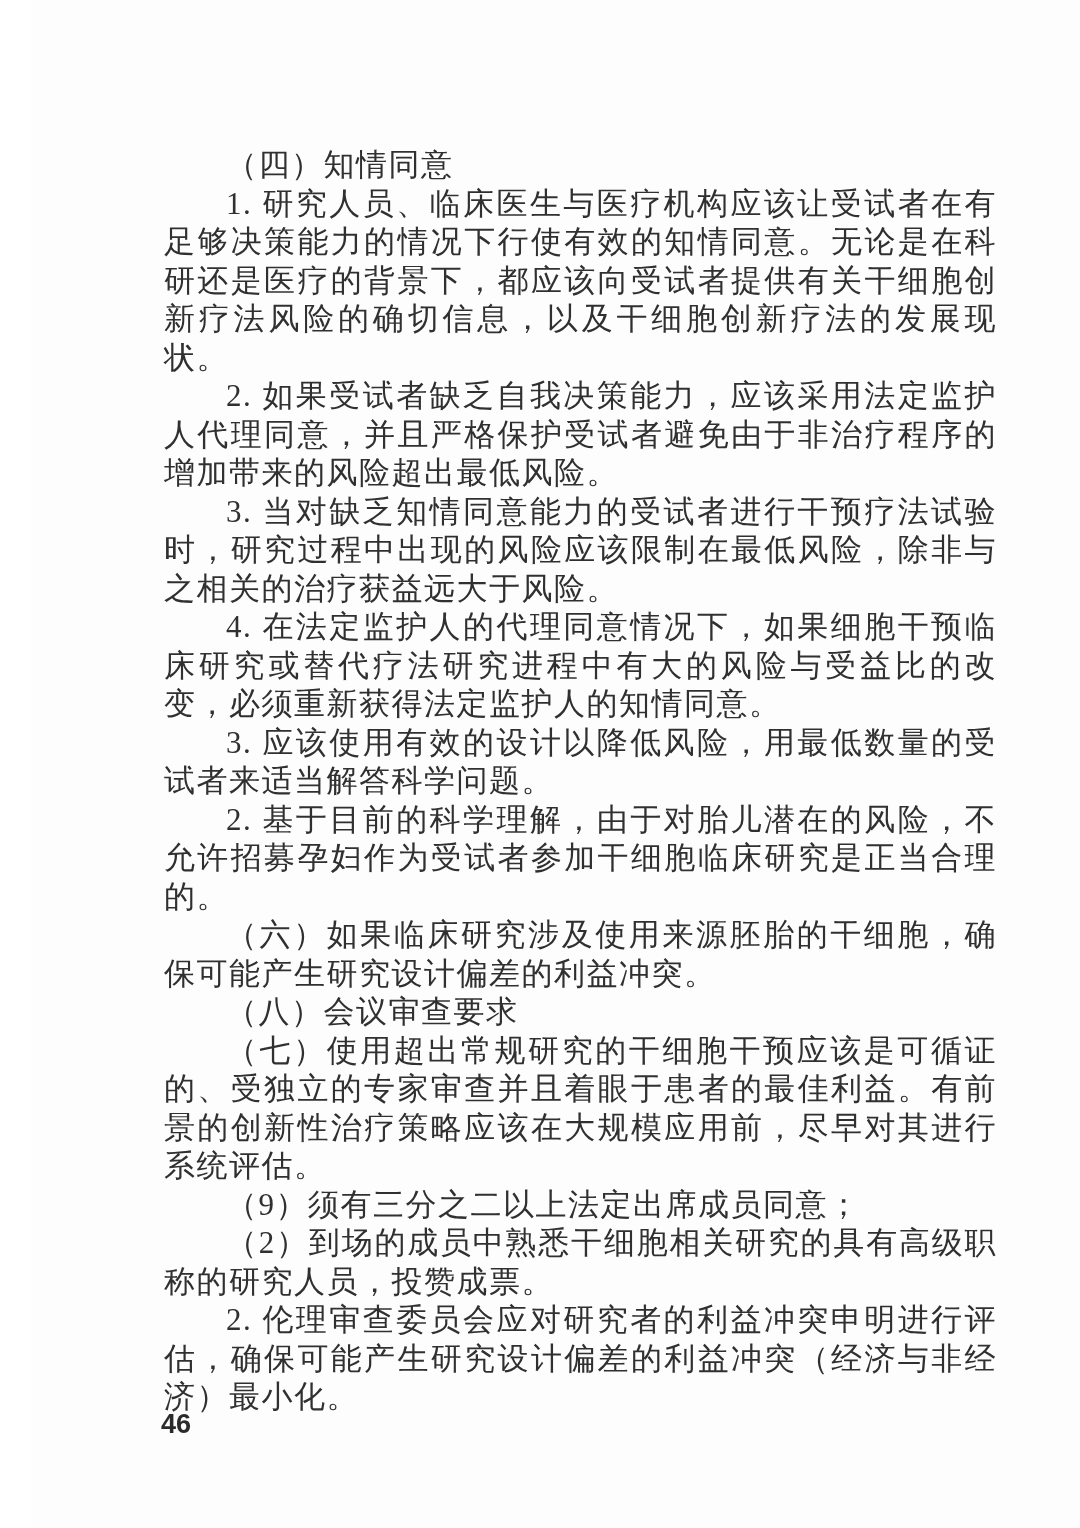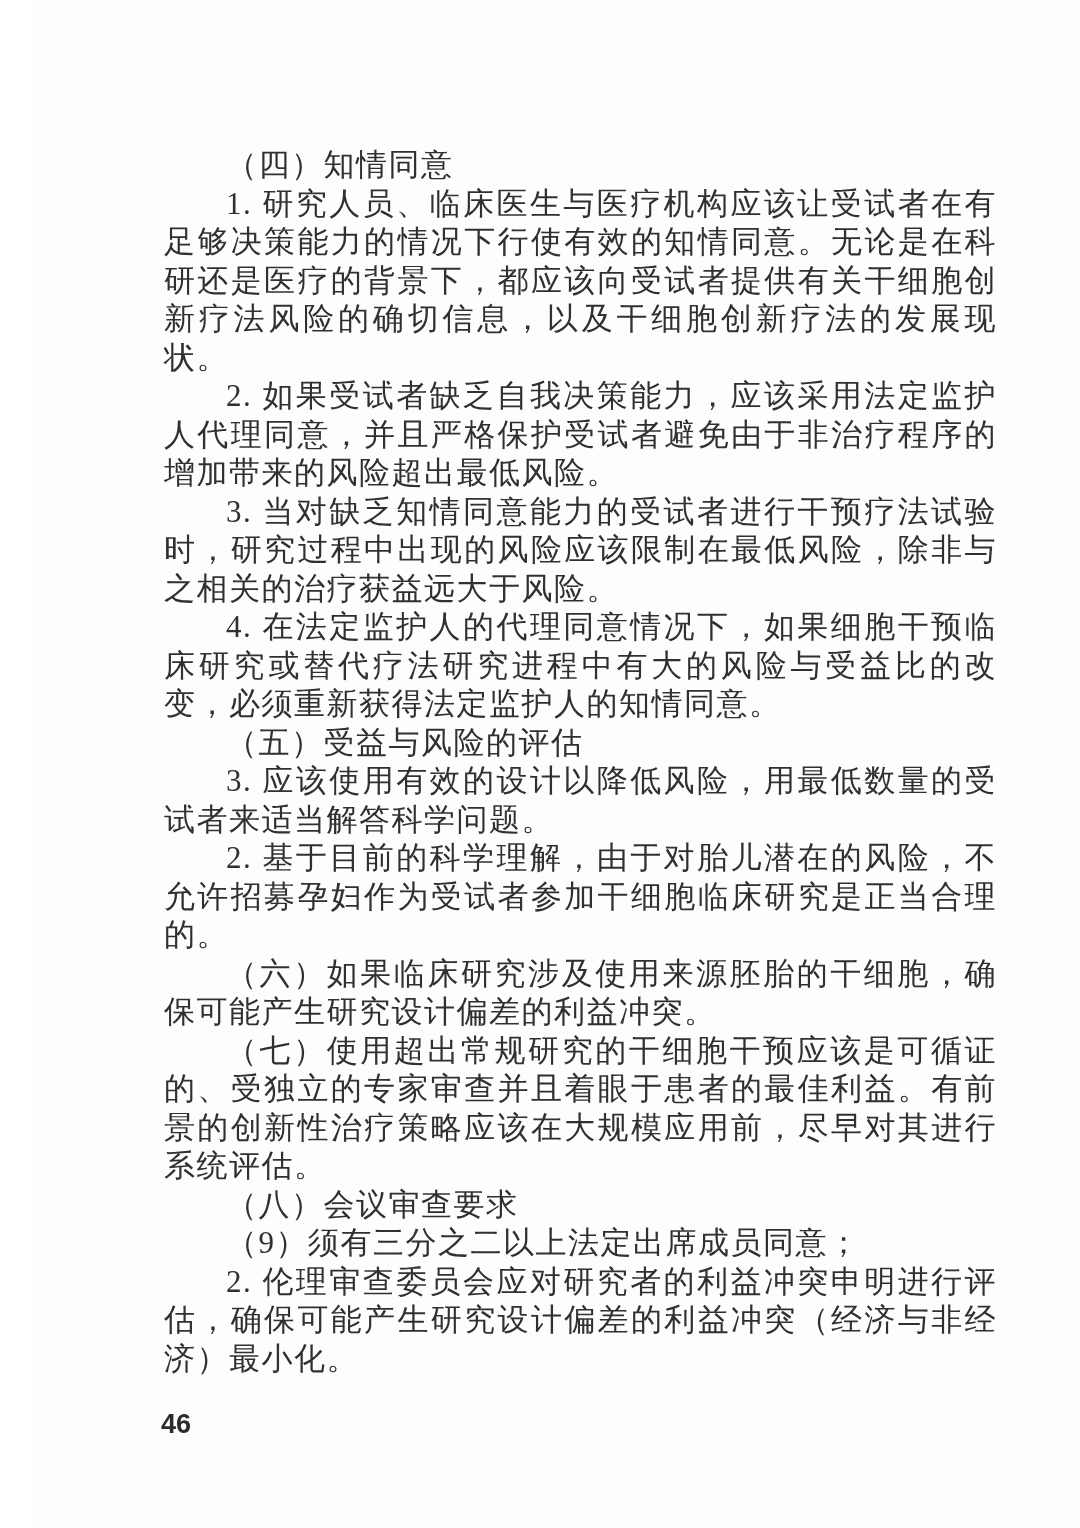--- a/index.html
+++ b/index.html
@@ -44,24 +44,24 @@
 </head>
 <body>
 
 <div class="page">
   <div class="content">
     <p>（四）知情同意</p>
     <p>1. 研究人员、临床医生与医疗机构应该让受试者在有足够决策能力的情况下行使有效的知情同意。无论是在科研还是医疗的背景下，都应该向受试者提供有关干细胞创新疗法风险的确切信息，以及干细胞创新疗法的发展现状。</p>
     <p>2. 如果受试者缺乏自我决策能力，应该采用法定监护人代理同意，并且严格保护受试者避免由于非治疗程序的增加带来的风险超出最低风险。</p>
     <p>3. 当对缺乏知情同意能力的受试者进行干预疗法试验时，研究过程中出现的风险应该限制在最低风险，除非与之相关的治疗获益远大于风险。</p>
     <p>4. 在法定监护人的代理同意情况下，如果细胞干预临床研究或替代疗法研究进程中有大的风险与受益比的改变，必须重新获得法定监护人的知情同意。</p>
-    <p>（五）受益与风险的评估</p>
     <p>3. 应该使用有效的设计以降低风险，用最低数量的受试者来适当解答科学问题。</p>
     <p>2. 基于目前的科学理解，由于对胎儿潜在的风险，不允许招募孕妇作为受试者参加干细胞临床研究是正当合理的。</p>
     <p>（六）如果临床研究涉及使用来源胚胎的干细胞，确保可能产生研究设计偏差的利益冲突。</p>
+    <p>（八）会议审查要求</p>
     <p>（七）使用超出常规研究的干细胞干预应该是可循证的、受独立的专家审查并且着眼于患者的最佳利益。有前景的创新性治疗策略应该在大规模应用前，尽早对其进行系统评估。</p>
-    <p>（八）会议审查要求</p>
     <p>（9）须有三分之二以上法定出席成员同意；</p>
+    <p>（2）到场的成员中熟悉干细胞相关研究的具有高级职称的研究人员，投赞成票。</p>
     <p>2. 伦理审查委员会应对研究者的利益冲突申明进行评估，确保可能产生研究设计偏差的利益冲突（经济与非经济）最小化。</p>
 
   </div>
   <div class="page-number">46</div>
 </div>
 
 </body></html>

